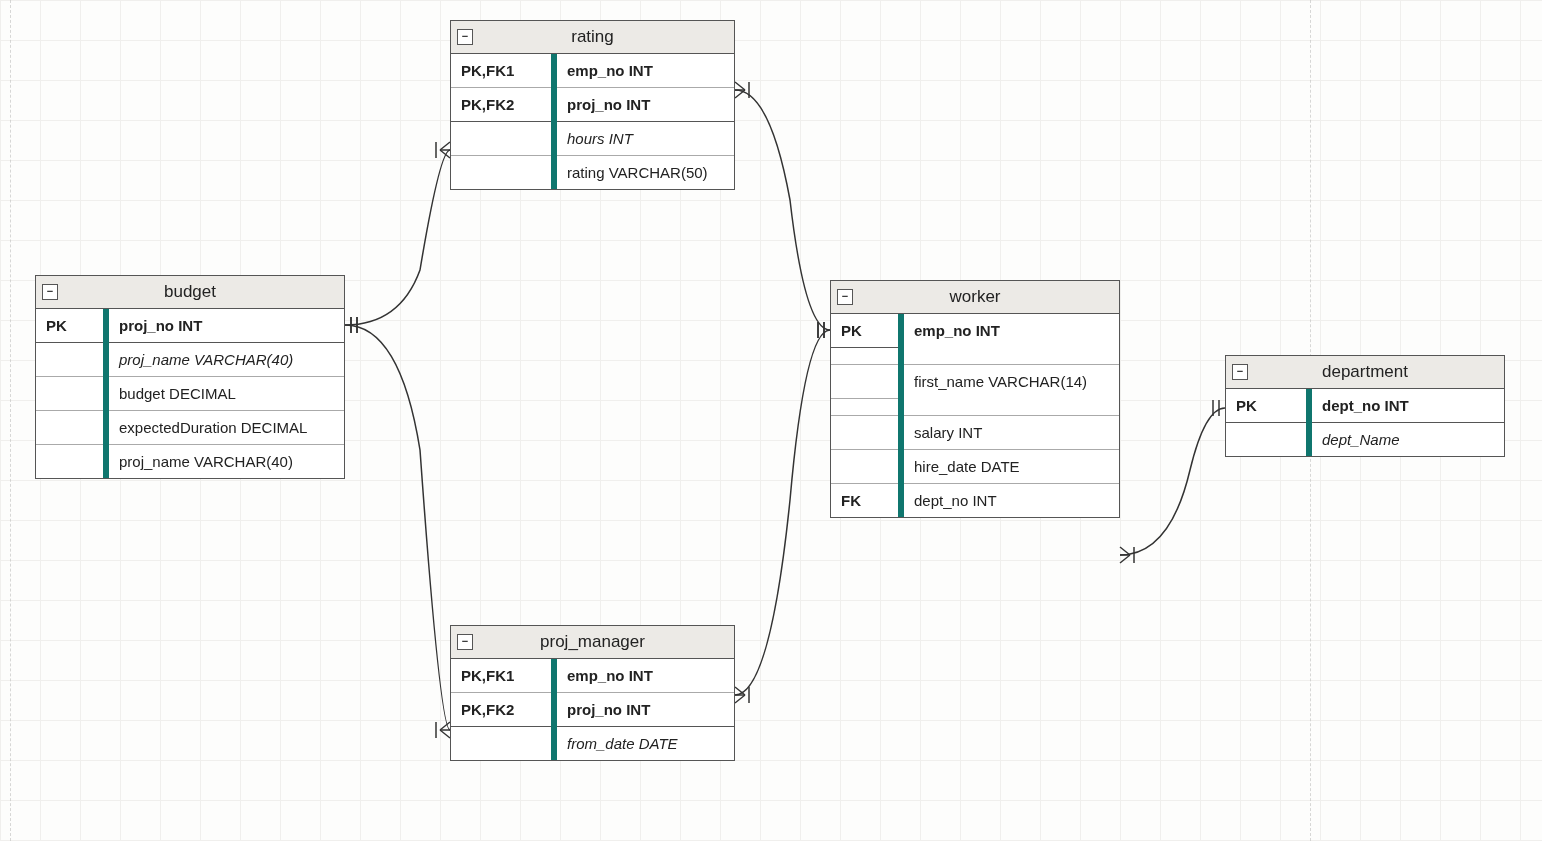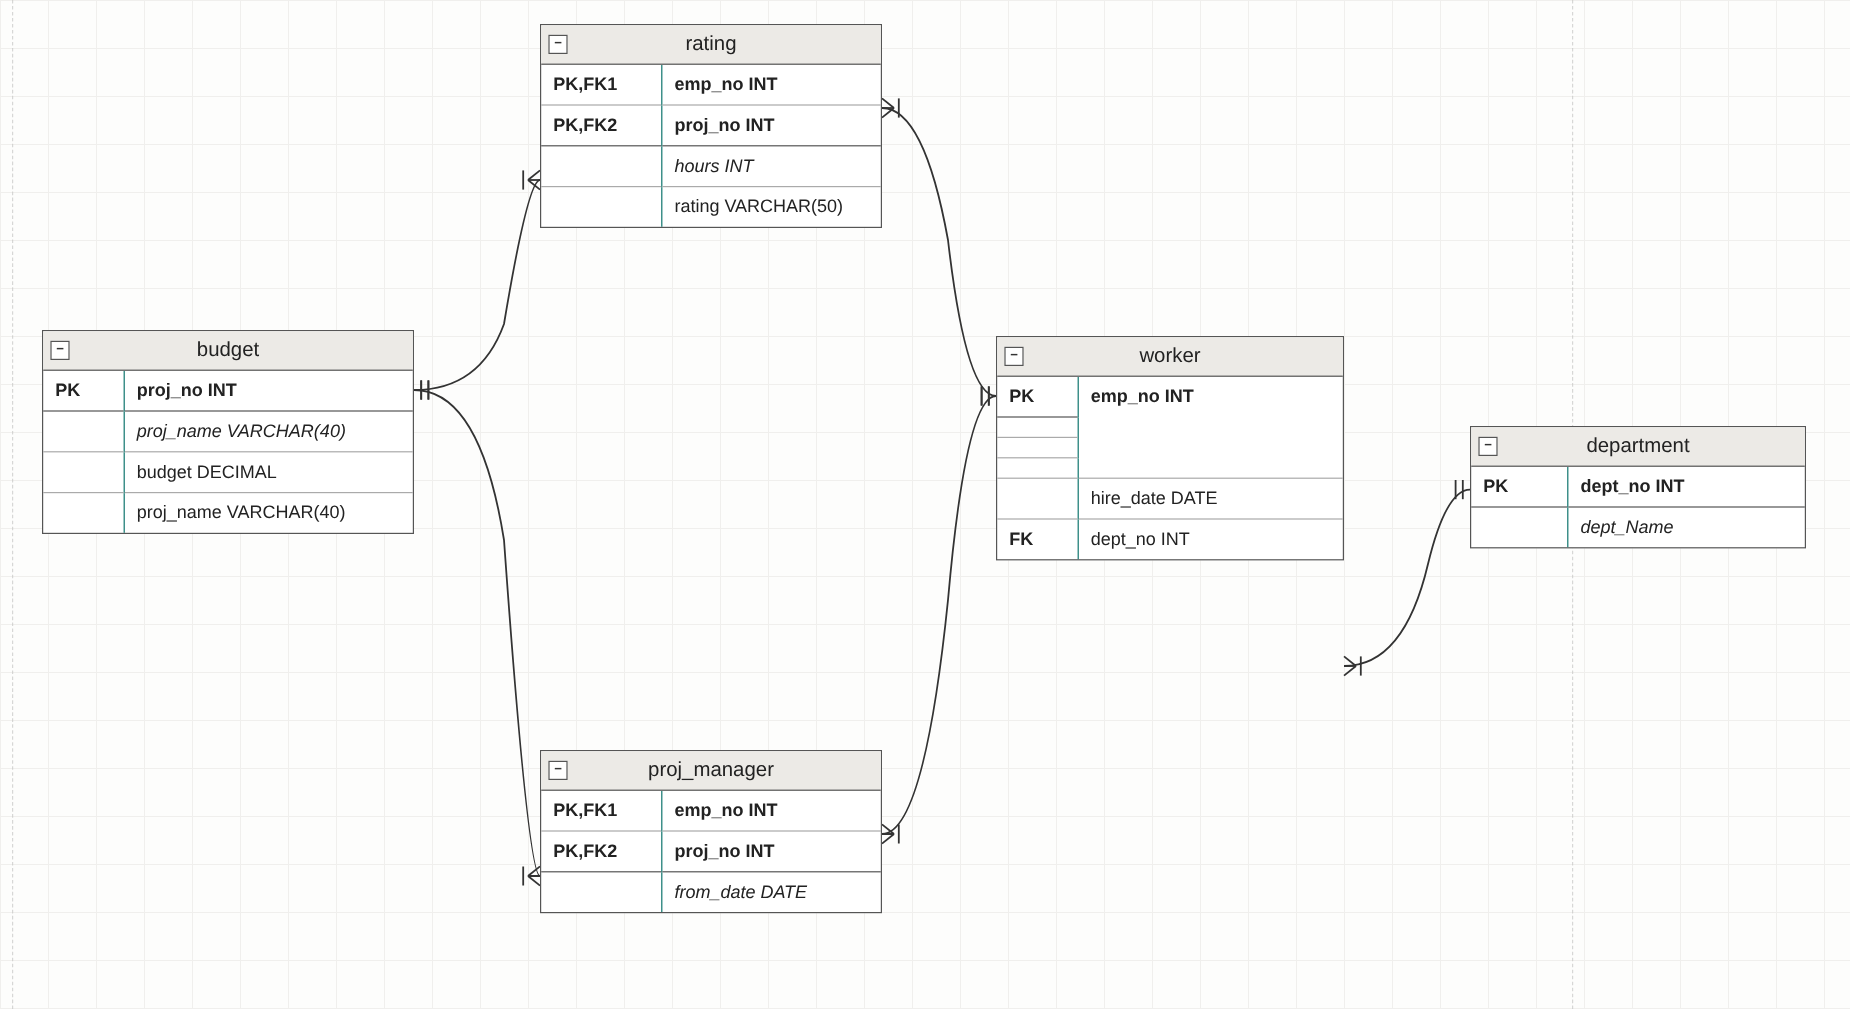--- a/index.html
+++ b/index.html
@@ -9,21 +9,21 @@
       linear-gradient(to bottom,#f0efed 1px,transparent 1px);
     background-size:40px 40px;
   }
   .dash-v{position:absolute;top:0;bottom:0;border-left:1px dashed #c8c8c6;opacity:.7;}
   .entity{position:absolute;background:#fff;border:1px solid #555;box-sizing:border-box;}
   .entity .hdr{background:#eceae6;border-bottom:1px solid #555;text-align:center;font-size:17px;padding:6px 4px;position:relative;}
   .entity .hdr .collapse{position:absolute;left:6px;top:50%;transform:translateY(-50%);width:14px;height:14px;border:1px solid #555;background:#fff;font-size:11px;line-height:12px;text-align:center;font-weight:bold;color:#333;}
   .rows{display:table;width:100%;border-collapse:collapse;}
   .row{display:table-row;}
   .row>div{display:table-cell;border-top:1px solid #aaa;padding:8px 10px;font-size:15px;vertical-align:middle;}
-  .keycol{border-right:1px solid #0f766e;white-space:nowrap;font-weight:bold;}
+  .keycol{border-right:6px solid #0f766e;white-space:nowrap;font-weight:bold;}
   .row.pk .col{font-weight:bold;}
   .row.sep>div{border-top:1px solid #555;font-style:italic;}
   .row.first>div{border-top:none;}
   svg.conn{position:absolute;inset:0;width:1542px;height:841px;pointer-events:none;}
   svg.conn path{stroke:#333;stroke-width:1.5;fill:none;}
   svg.conn line{stroke:#333;stroke-width:1.5;}
 </style>
 </head>
 <body>
 
@@ -100,20 +100,24 @@
         <div class="row sep">
           <div class="keycol" style="width: 47px;"></div>
           <div class="col">proj_name  VARCHAR(40)</div>
         </div>
         <div class="row">
           <div class="keycol" style="width: 47px;"></div>
           <div class="col">budget   DECIMAL</div>
         </div>
         <div class="row">
           <div class="keycol" style="width: 47px;"></div>
+          <div class="col">expectedDuration  DECIMAL</div>
+        </div>
+        <div class="row">
+          <div class="keycol" style="width: 47px;"></div>
           <div class="col">proj_name  VARCHAR(40)</div>
         </div>
       </div>
     </div>
     <div class="entity" style="left: 450px; top: 20px; width: 285px;">
       <div class="hdr"><span class="collapse">−</span><span>rating</span></div>
       <div class="rows">
         <div class="row first pk">
           <div class="keycol" style="width: 80px;">PK,FK1</div>
           <div class="col">emp_no  INT</div>
@@ -137,23 +141,28 @@
       <div class="rows">
         <div class="row first pk">
           <div class="keycol" style="width: 47px;">PK</div>
           <div class="col">emp_no  INT</div>
         </div>
         <div class="row sep">
           <div class="keycol" style="width: 47px;"></div>
         </div>
         <div class="row">
           <div class="keycol" style="width: 47px;"></div>
-        </div>
-        <div class="row">
-          <div class="keycol" style="width: 47px;"></div>
+          <div class="col">first_name  VARCHAR(14)</div>
+        </div>
+        <div class="row">
+          <div class="keycol" style="width: 47px;"></div>
+        </div>
+        <div class="row">
+          <div class="keycol" style="width: 47px;"></div>
+          <div class="col">salary  INT</div>
         </div>
         <div class="row">
           <div class="keycol" style="width: 47px;"></div>
           <div class="col">hire_date  DATE</div>
         </div>
         <div class="row">
           <div class="keycol" style="width: 47px;">FK</div>
           <div class="col">dept_no  INT</div>
         </div>
       </div>

